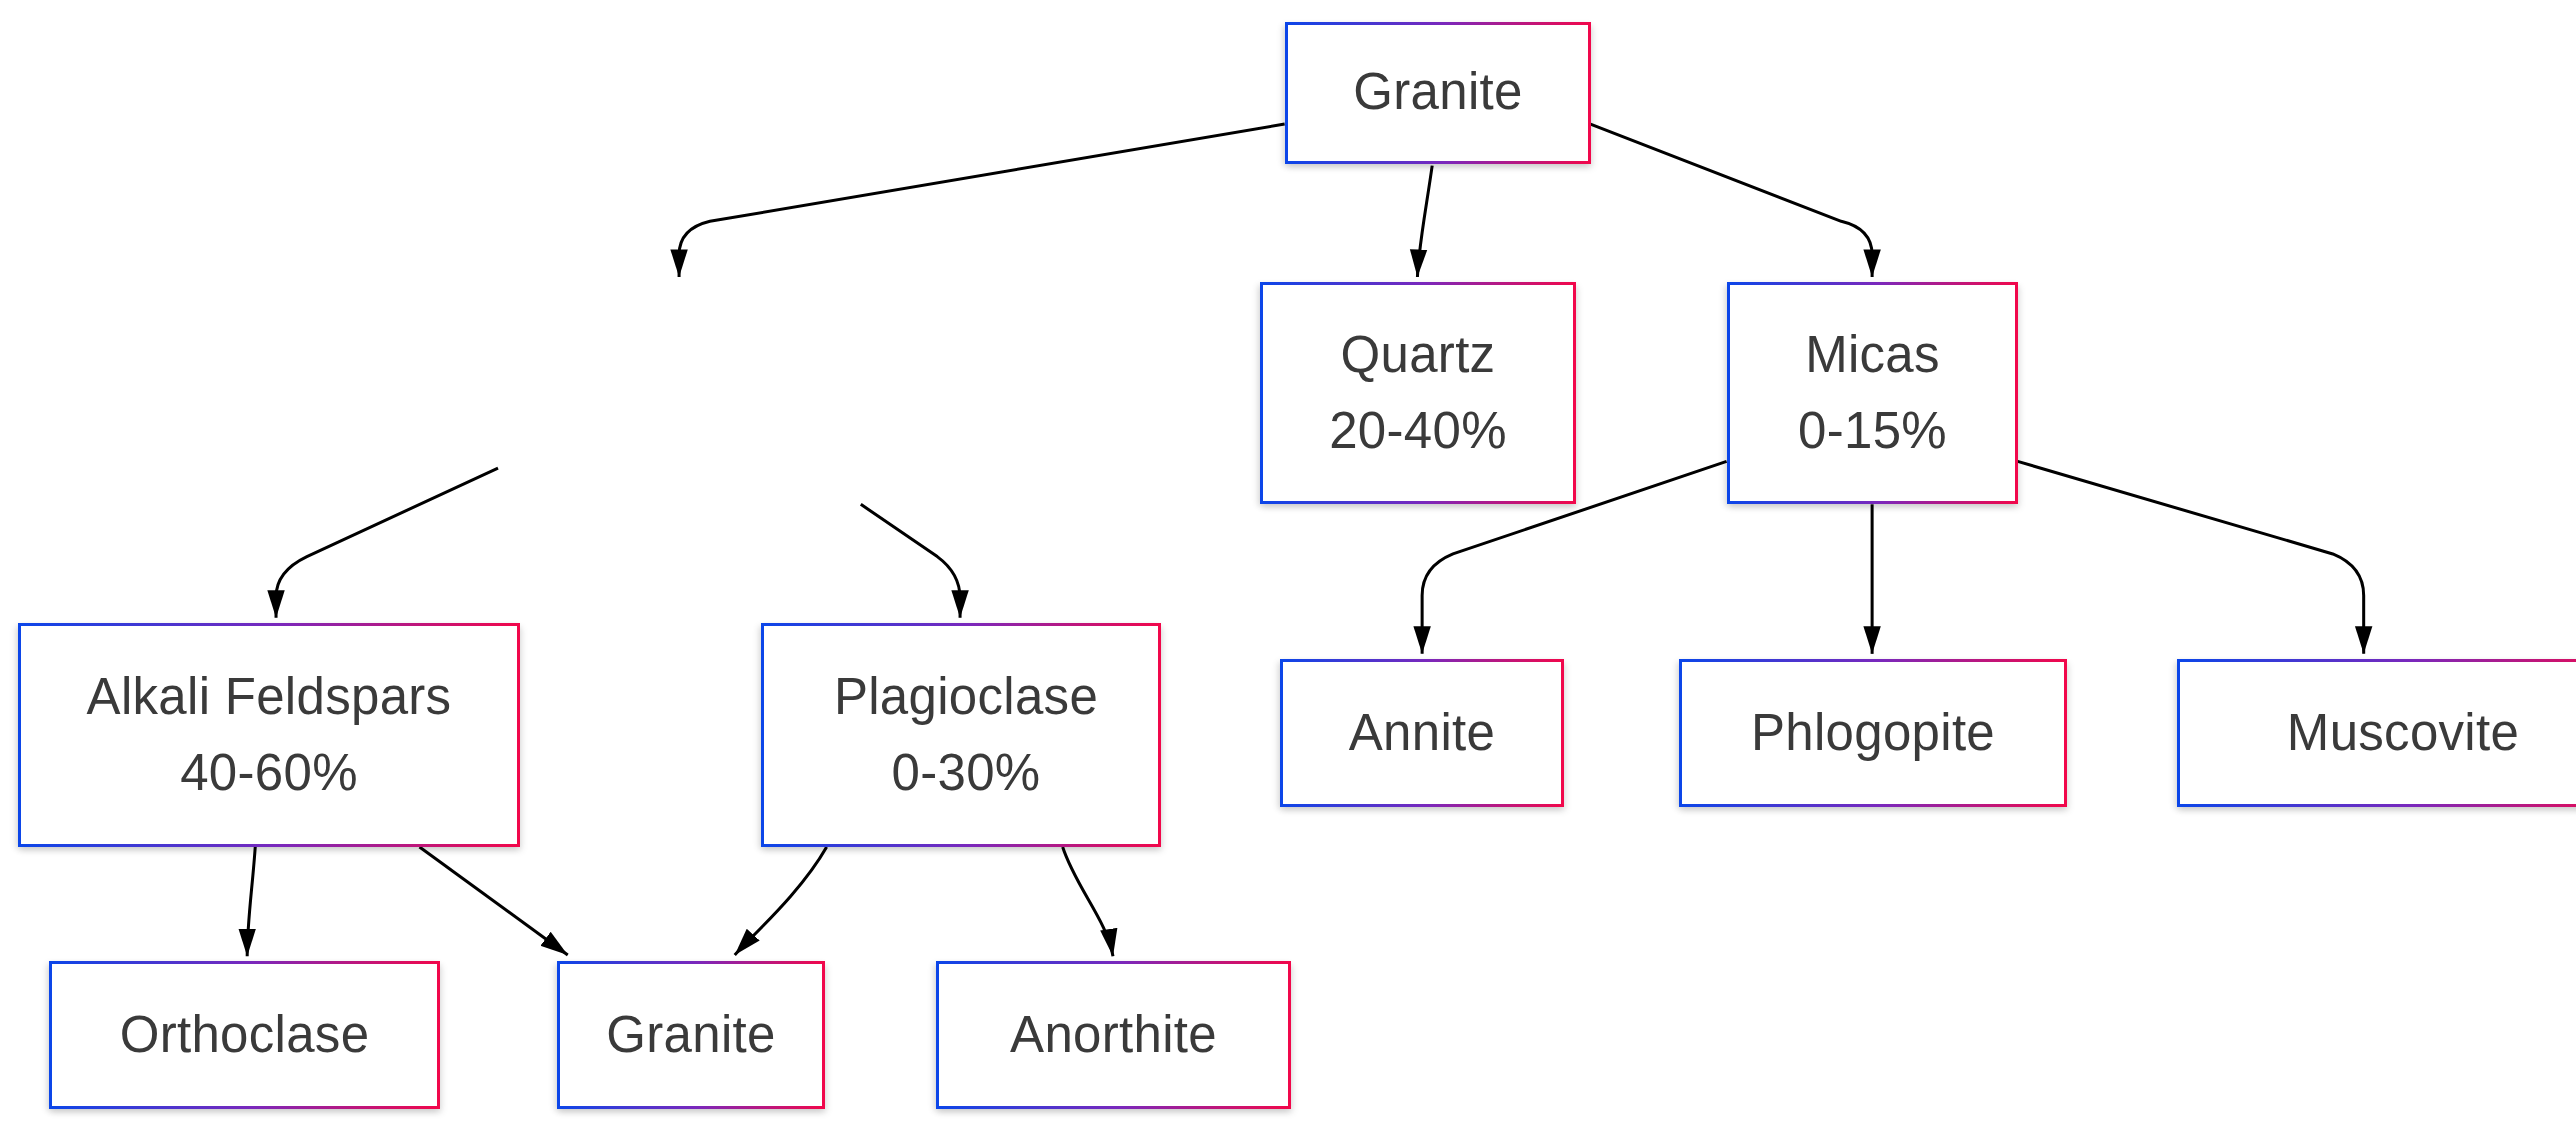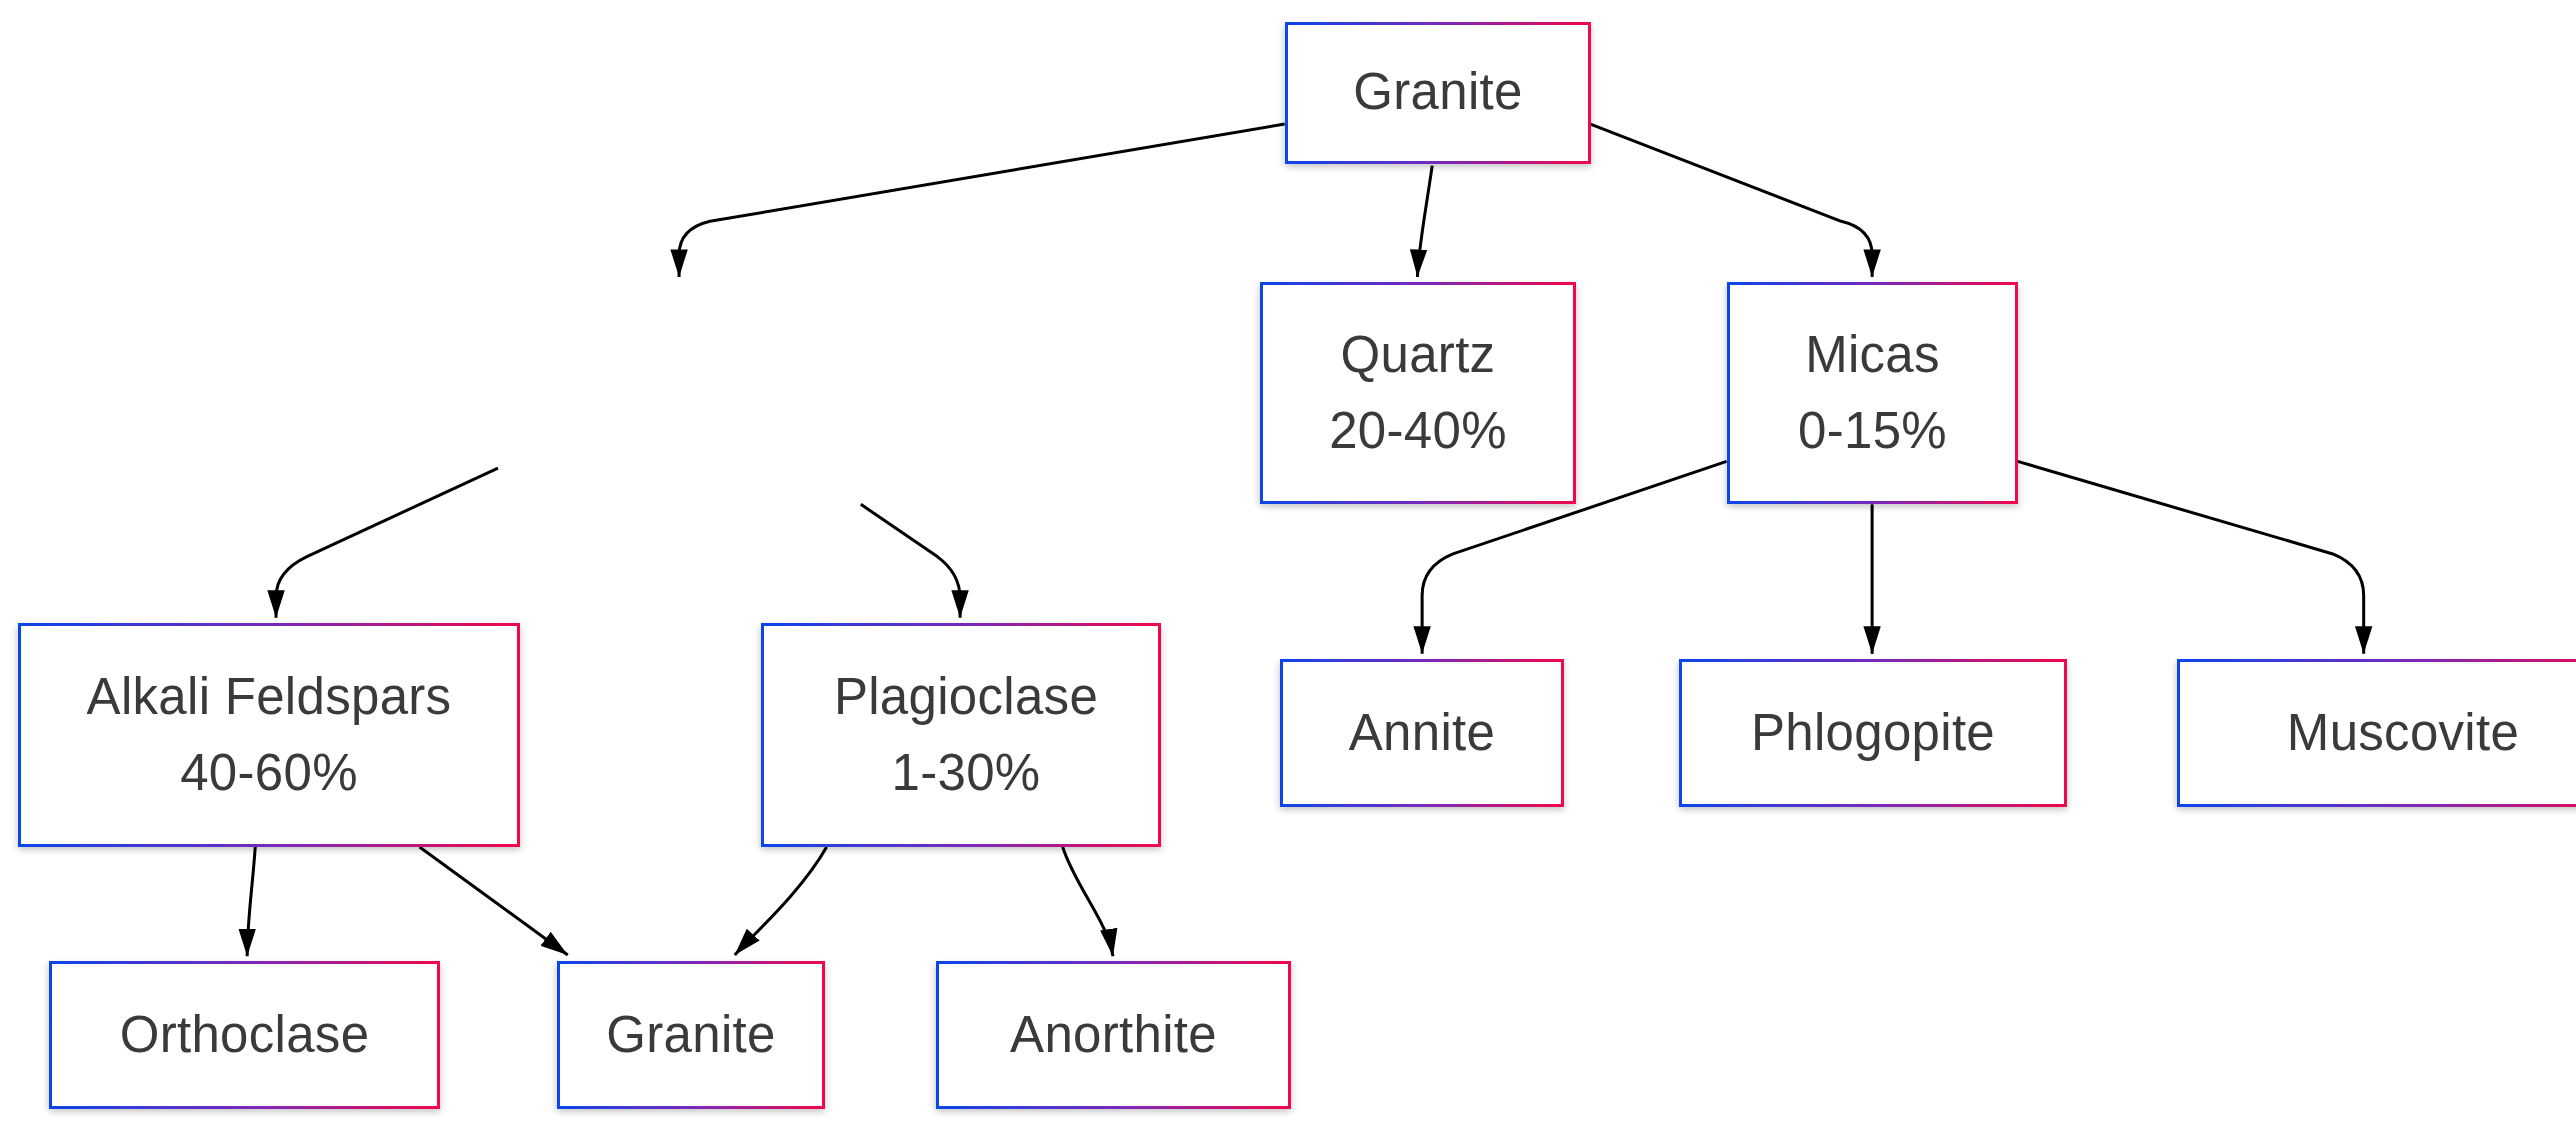--- a/index.html
+++ b/index.html
@@ -95,21 +95,21 @@
       <div class="node" style="left: 1727px; top: 282px; width: 291px; height: 222px;">
         <div>Micas</div>
         <div>0-15%</div>
       </div>
       <div class="node" style="left: 18px; top: 623px; width: 502px; height: 224px;">
         <div>Alkali Feldspars</div>
         <div>40-60%</div>
       </div>
       <div class="node" style="left: 761px; top: 623px; width: 400px; height: 224px; padding-left: 10px;">
         <div>Plagioclase</div>
-        <div>1-30%</div>
+        <div>0-30%</div>
       </div>
       <div class="node" style="left: 1280px; top: 659px; width: 284px; height: 148px;">
         <div>Annite</div>
       </div>
       <div class="node" style="left: 1679px; top: 659px; width: 388px; height: 148px;">
         <div>Phlogopite</div>
       </div>
       <div class="node" style="left: 2177px; top: 659px; width: 452px; height: 148px;">
         <div>Muscovite</div>
       </div>

